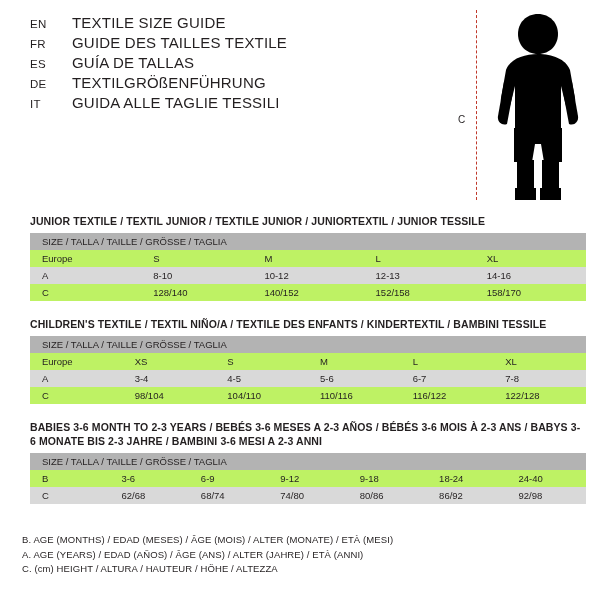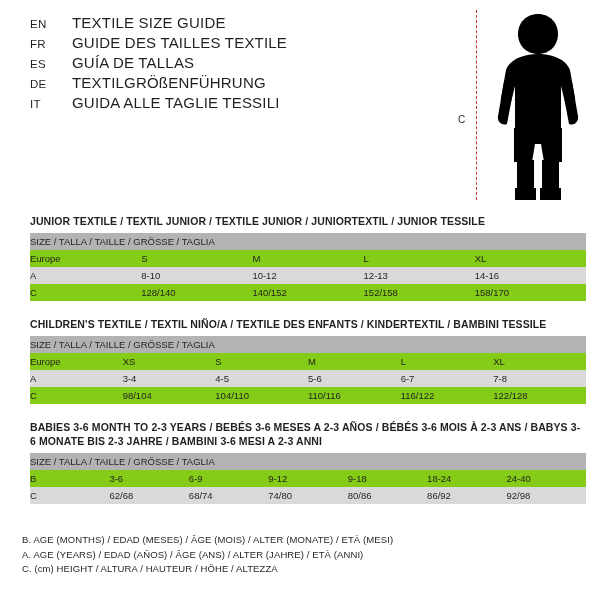--- a/index.html
+++ b/index.html
@@ -83,33 +83,33 @@
     margin-bottom: 5px;
     line-height: 14px;
   }
   table.size-table {
     border-collapse: collapse;
     width: 556px;
     table-layout: fixed;
   }
   table.size-table td {
     font-size: 9.5px;
-    padding: 2px 0 2px 0;
+    padding: 2px 0 2px 12px;
     line-height: 13px;
     vertical-align: middle;
   }
   tr.band td {
     background: #b3b3b3;
     color: #231f20;
     font-size: 9.5px;
     height: 15px;
     font-weight: normal;
   }
   tr.shade td { background: #d9d9d9; }
-  tr.plain td { background: #84cc16; }
+  tr.plain td { background: #bef264; }
 
   
   .legend {
     position: absolute;
     left: 22px;
     top: 533px;
     width: 560px;
   }
   .legend div {
     font-size: 9.5px;

